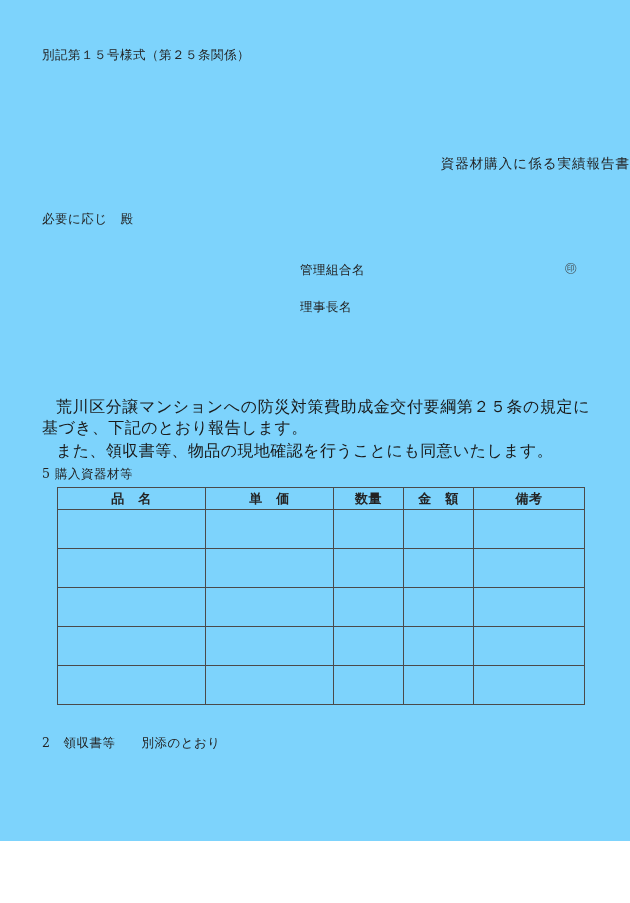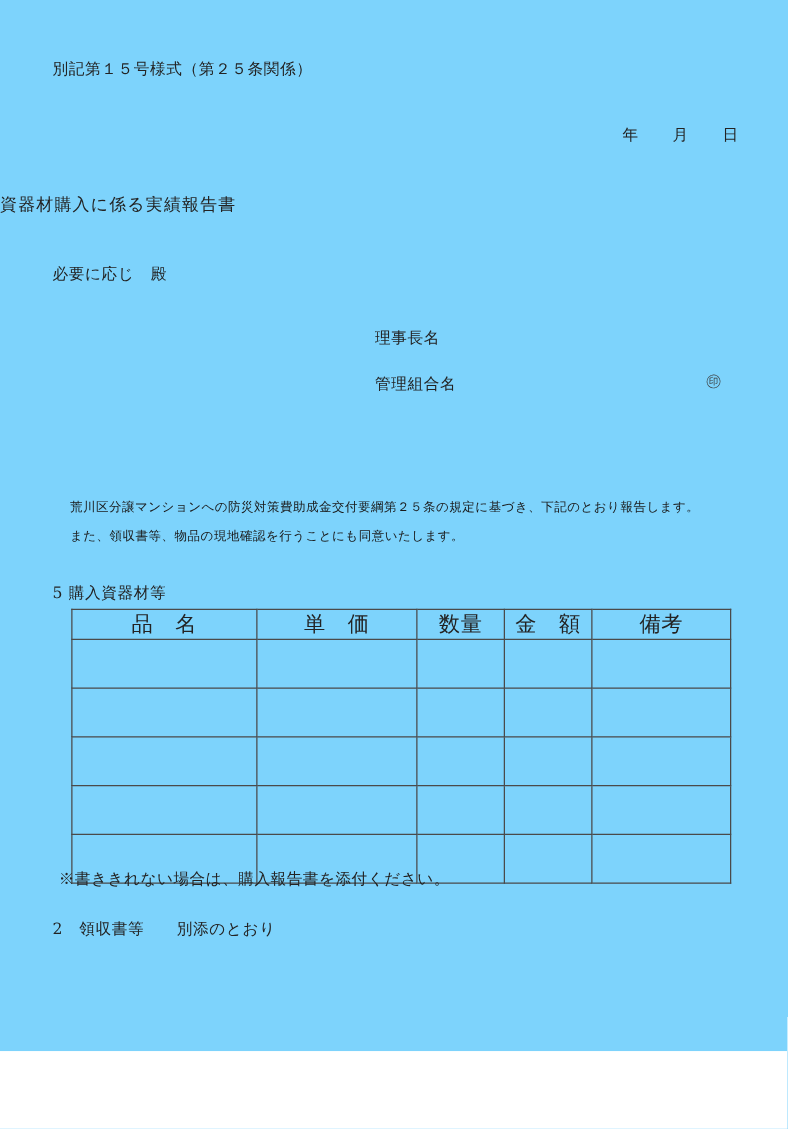--- a/index.html
+++ b/index.html
@@ -50,21 +50,21 @@
   .date-line .date-unit:last-child {
     width: auto;
   }
 
   
   .doc-title {
     position: absolute;
     left: 0;
     right: 0;
     top: 155px;
-    text-align: left;
+    text-align: right;
     font-size: 13.5px;
     letter-spacing: 1px;
   }
 
   
   .addressee {
     position: absolute;
     left: 42px;
     top: 211px;
   }
@@ -93,21 +93,21 @@
 
   
   .body-paragraphs {
     position: absolute;
     left: 42px;
     top: 396px;
     width: 548px;
   }
   .body-paragraphs p {
     margin: 0 0 2px 0;
-    font-size: 10px;
+    font-size: 16px;
     line-height: 21px;
     letter-spacing: 0.4px;
     white-space: normal;
     text-align: justify;
   }
   .indent1 { text-indent: 14px; }
 
   
   .section-heading-1 {
     position: absolute;
@@ -120,23 +120,23 @@
     position: absolute;
     left: 57px;
     top: 487px;
     width: 527px;
     border-collapse: collapse;
     table-layout: fixed;
   }
   .purchase-table th,
   .purchase-table td {
     border: 1px solid #4a4a4a;
-    font-weight: normal;
+    font-weight: bold;
     font-family: "DejaVu Serif", "Liberation Serif", serif;
-    font-size: 17px;
+    font-size: 13px;
     color: #232323;
     padding: 0;
   }
   .purchase-table th {
     height: 21px;
     text-align: center;
     vertical-align: middle;
     letter-spacing: 0.5px;
     white-space: pre;
   }
@@ -166,35 +166,32 @@
     text-align: center;
   }
 </style>
 </head>
 <body>
 
 <div class="page">
 
   <div class="form-number doc-text">別記第１５号様式（第２５条関係）</div>
 
-  <div class="date-line doc-text">
-    <span class="date-unit">年</span><span class="date-unit">月</span><span class="date-unit">日</span>
-  </div>
 
   <div class="doc-title doc-text">資器材購入に係る実績報告書</div>
 
   <div class="addressee doc-text">必要に応じ　殿</div>
 
   <div class="applicant-block">
-    <div class="applicant-row">
-      <span class="applicant-label doc-text">理事長名</span>
-    </div>
     <div class="applicant-row">
       <span class="applicant-label doc-text">管理組合名</span>
       <span class="seal-mark">㊞</span>
+    </div>
+    <div class="applicant-row">
+      <span class="applicant-label doc-text">理事長名</span>
     </div>
   </div>
 
   <div class="body-paragraphs">
     <p class="indent1">荒川区分譲マンションへの防災対策費助成金交付要綱第２５条の規定に基づき、下記のとおり報告します。</p>
     <p class="indent1">また、領収書等、物品の現地確認を行うことにも同意いたします。</p>
   </div>
 
   <div class="section-heading-1 doc-text">5 購入資器材等</div>
 
@@ -247,17 +244,16 @@
       <tr>
         <td></td>
         <td></td>
         <td></td>
         <td></td>
         <td></td>
       </tr>
     </tbody>
   </table>
 
-  <div class="table-note doc-text">※書ききれない場合は、購入報告書を添付ください。</div>
 
   <div class="section-2 doc-text">2　領収書等　　別添のとおり</div>
 
 </div>
 
 </body></html>

